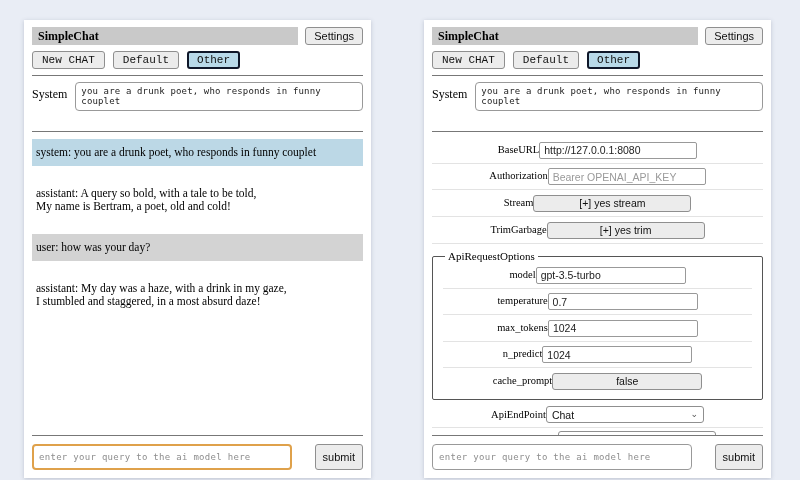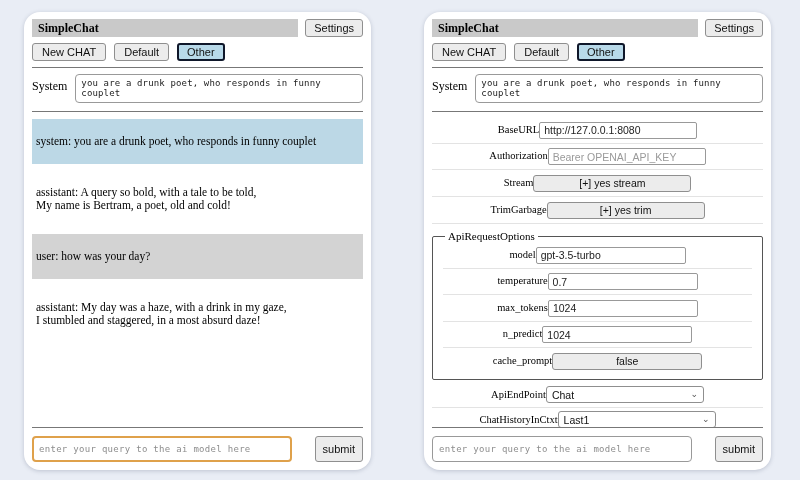--- a/index.html
+++ b/index.html
@@ -6,25 +6,25 @@
   html, body { margin: 0; padding: 0; }
   body {
     width: 800px; height: 480px;
     background: #e9edf5;
     font-family: "Liberation Serif", serif;
     position: relative;
     overflow: hidden;
   }
   .panel {
     position: absolute;
-    top: 12px;
+    top: 20px;
     width: 347px;
     height: 458px;
     background: #ffffff;
-    border-radius: 16px;
+    border-radius: 0;
     box-shadow: 0 1px 4px rgba(60,70,100,0.25);
     padding: 7px 8px 8px 8px;
     display: flex;
     flex-direction: column;
     overflow: hidden;
   }
   .panel.left { left: 24px; }
   .panel.right { left: 424px; }
 
   
@@ -43,58 +43,58 @@
     font-size: 11px;
     color: #111;
     background: #ececec;
     border: 1px solid #8f8f8f;
     border-radius: 3px;
     padding: 1px 8px;
     line-height: 13px;
     height: 18px;
   }
   .toolbar { display: flex; gap: 8px; margin-top: 6px; }
-  .toolbar button { padding: 1px 9px; }
+  .toolbar button { padding: 1px 9px; font-family: Liberation Mono, monospace; }
   .toolbar button.selected {
     background: #b8d9e9;
     border: 2px solid #0f172a;
     padding: 0 8px;
   }
 
   hr.major {
     border: none;
     border-top: 1px solid #777;
     margin: 6px 0 5px 0;
     width: 100%;
   }
 
   
-  .system-row { display: flex; gap: 8px; align-items: flex-start; margin: 1px 0 2px 0; }
+  .system-row { display: flex; gap: 8px; align-items: flex-start; margin: 1px 0 14px 0; }
   .system-row .lbl { font-size: 12px; padding-top: 5px; color: #000; }
   textarea.sys {
     flex: 1;
     height: 29px;
     resize: none;
     border: 1px solid #999;
     border-radius: 4px;
     padding: 3px 5px;
     font-family: "DejaVu Sans Mono", monospace;
     font-size: 9px;
     letter-spacing: 0.15px;
     color: #222;
     overflow: hidden;
   }
 
   
   .chat { flex: 1; overflow: hidden; margin-top: 2px; }
   .msg {
     font-size: 11.5px;
     line-height: 13px;
-    padding: 16px 4px;
-    margin-bottom: 6px;
+    padding: 7px 4px;
+    margin-bottom: 14px;
     white-space: pre-line;
     color: #000;
   }
   .msg.role-system { background: #bcd8e6; }
   .msg.role-user { background: #d3d3d3; }
   .msg.role-assistant { background: transparent; }
 
   
   .settings { flex: 1; overflow: hidden; }
   .srow {

